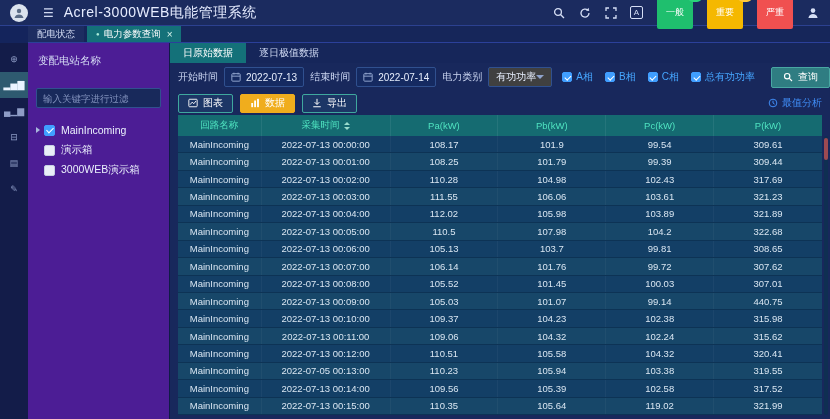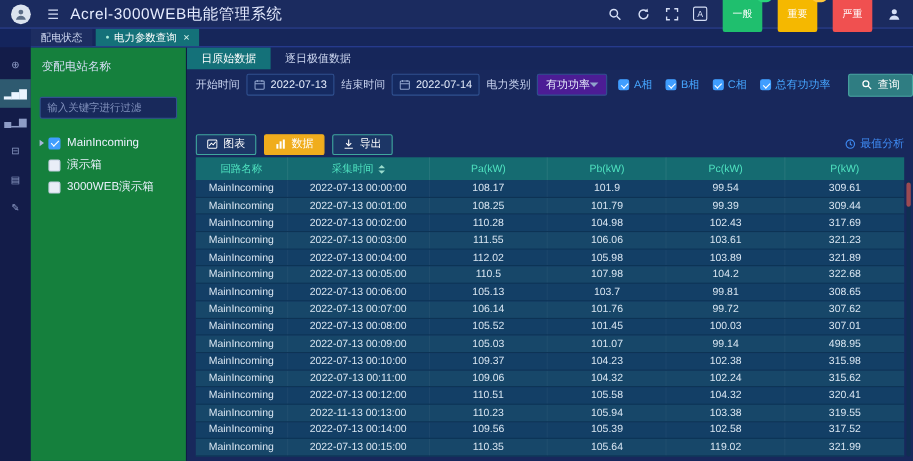--- a/index.html
+++ b/index.html
@@ -38,21 +38,21 @@
   
   .body { position:absolute; top:43px; left:0; right:0; bottom:0; display:flex; }
 
   
   .rail { width:28px; background:#131c49; display:flex; flex-direction:column; padding-top:3px; flex:0 0 auto; }
   .rail-item { height:26px; display:flex; align-items:center; justify-content:center; color:#8e9cc6; cursor:pointer; }
   .rail-item.active { background:#2e5a70; color:#eaf4ff; }
   .rail-item .glyph { font-size:9px; letter-spacing:0; line-height:1; }
 
   
-  .leftpanel { width:142px; background:#15803d; border-right:1px solid #0f1c46; padding:9px 8px; flex:0 0 auto; }
+  .leftpanel { width:142px; background:#4c1d95; border-right:1px solid #0f1c46; padding:9px 8px; flex:0 0 auto; }
   .lp-title { font-size:10.5px; color:#d6def5; margin:2px 0 9px 2px; }
   .search-row { display:flex; }
   .search-input { flex:1; min-width:0; height:20px; background:#18295b; border:1px solid #31508f; border-right:none;
                   border-radius:2px 0 0 2px; color:#eef3ff; font-size:9.5px; padding:0 6px; outline:none; font-family:inherit; }
   .search-btn { width:27px; height:20px; background:#2c8f8a; border:none; border-radius:0 2px 2px 0;
                 display:flex; align-items:center; justify-content:center; cursor:pointer; }
   .filter-input { margin-top:11px; width:100%; height:20px; background:#18295b; border:1px solid #31508f;
                   border-radius:2px; color:#eef3ff; font-size:9.5px; padding:0 6px; outline:none; font-family:inherit; }
   .filter-input::placeholder { color:#8191bc; }
   .tree { margin-top:12px; }
@@ -70,34 +70,34 @@
   .main { flex:1; display:flex; flex-direction:column; background:#18285c; min-width:0; }
   .main-tabs { height:20px; display:flex; background:#16265a; flex:0 0 auto; }
   .mtab { padding:0 13px; font-size:10px; color:#cdd7f0; display:flex; align-items:center; cursor:pointer; }
   .mtab.active { background:#147179; color:#fff; }
 
   .filterbar { height:28px; display:flex; align-items:center; padding:0 8px; gap:6px; flex:0 0 auto; white-space:nowrap; }
   .flabel { font-size:10px; color:#c9d4f0; }
   .dinput { height:20px; width:90px; background:#152a61; border:1px solid #30508f; border-radius:2px;
             display:flex; align-items:center; padding:0 6px; gap:5px; cursor:pointer; }
   .dinput .dval { font-size:10px; color:#e6edfc; }
-  .select { height:20px; width:86px; background:#4c1d95; border:1px solid #30508f; border-radius:2px;
+  .select { height:20px; width:86px; background:#404040; border:1px solid #30508f; border-radius:2px;
             display:flex; align-items:center; justify-content:space-between; padding:0 7px; cursor:pointer; }
   .select .sval { font-size:10px; color:#e6edfc; }
   .chev { width:0; height:0; border-left:4px solid transparent; border-right:4px solid transparent;
           border-top:4px solid #8fa3cc; }
   .phase { display:flex; align-items:center; margin-left:4px; cursor:pointer; }
   .phase .cbx-box { width:10px; height:10px; margin-right:4px; }
   .phase .cbx-box.checked::after { width:2.5px; height:5px; margin:0.5px 0 0 2.8px; }
   .phase .ptext { font-size:10px; color:#46a6ff; }
   .query-btn { margin-left:10px; height:21px; padding:0 11px; background:#2f7d82; border:1px solid #49a7a3;
                border-radius:2px; color:#fff; font-size:10px; display:flex; align-items:center; gap:5px;
                cursor:pointer; font-family:inherit; }
 
-  .toolbar { height:24px; display:flex; align-items:center; padding:0 8px; gap:7px; flex:0 0 auto;margin-top:28px; }
+  .toolbar { height:24px; display:flex; align-items:center; padding:0 8px; gap:7px; flex:0 0 auto; }
   .tbtn { height:19px; padding:0 9px; background:#1c3666; border:1px solid #3fa89e; border-radius:2px;
           color:#fff; font-size:10px; display:flex; align-items:center; gap:5px; cursor:pointer; font-family:inherit; }
   .tbtn.yellow { background:#f0ad1d; border-color:#f0ad1d; }
   .tb-spacer { flex:1; }
   .analysis-link { display:flex; align-items:center; gap:4px; color:#3f8cf5; font-size:10px; cursor:pointer; }
 
   
   .tablewrap { flex:1; margin:0 8px 4px 8px; position:relative; display:flex; flex-direction:column; min-height:0; }
   .thead { height:21px; background:#156b71; display:flex; flex:0 0 auto; }
   .th { display:flex; align-items:center; justify-content:center; font-size:9.5px; color:#4fe3c0;
@@ -414,21 +414,21 @@
               <div class="td c3">101.45</div>
               <div class="td c4">100.03</div>
               <div class="td c5">307.01</div>
             </div>
             <div class="tr">
               <div class="td c0">MainIncoming</div>
               <div class="td c1">2022-07-13 00:09:00</div>
               <div class="td c2">105.03</div>
               <div class="td c3">101.07</div>
               <div class="td c4">99.14</div>
-              <div class="td c5">498.95</div>
+              <div class="td c5">440.75</div>
             </div>
             <div class="tr">
               <div class="td c0">MainIncoming</div>
               <div class="td c1">2022-07-13 00:10:00</div>
               <div class="td c2">109.37</div>
               <div class="td c3">104.23</div>
               <div class="td c4">102.38</div>
               <div class="td c5">315.98</div>
             </div>
             <div class="tr">
@@ -442,21 +442,21 @@
             <div class="tr">
               <div class="td c0">MainIncoming</div>
               <div class="td c1">2022-07-13 00:12:00</div>
               <div class="td c2">110.51</div>
               <div class="td c3">105.58</div>
               <div class="td c4">104.32</div>
               <div class="td c5">320.41</div>
             </div>
             <div class="tr">
               <div class="td c0">MainIncoming</div>
-              <div class="td c1">2022-11-13 00:13:00</div>
+              <div class="td c1">2022-07-05 00:13:00</div>
               <div class="td c2">110.23</div>
               <div class="td c3">105.94</div>
               <div class="td c4">103.38</div>
               <div class="td c5">319.55</div>
             </div>
             <div class="tr">
               <div class="td c0">MainIncoming</div>
               <div class="td c1">2022-07-13 00:14:00</div>
               <div class="td c2">109.56</div>
               <div class="td c3">105.39</div>

